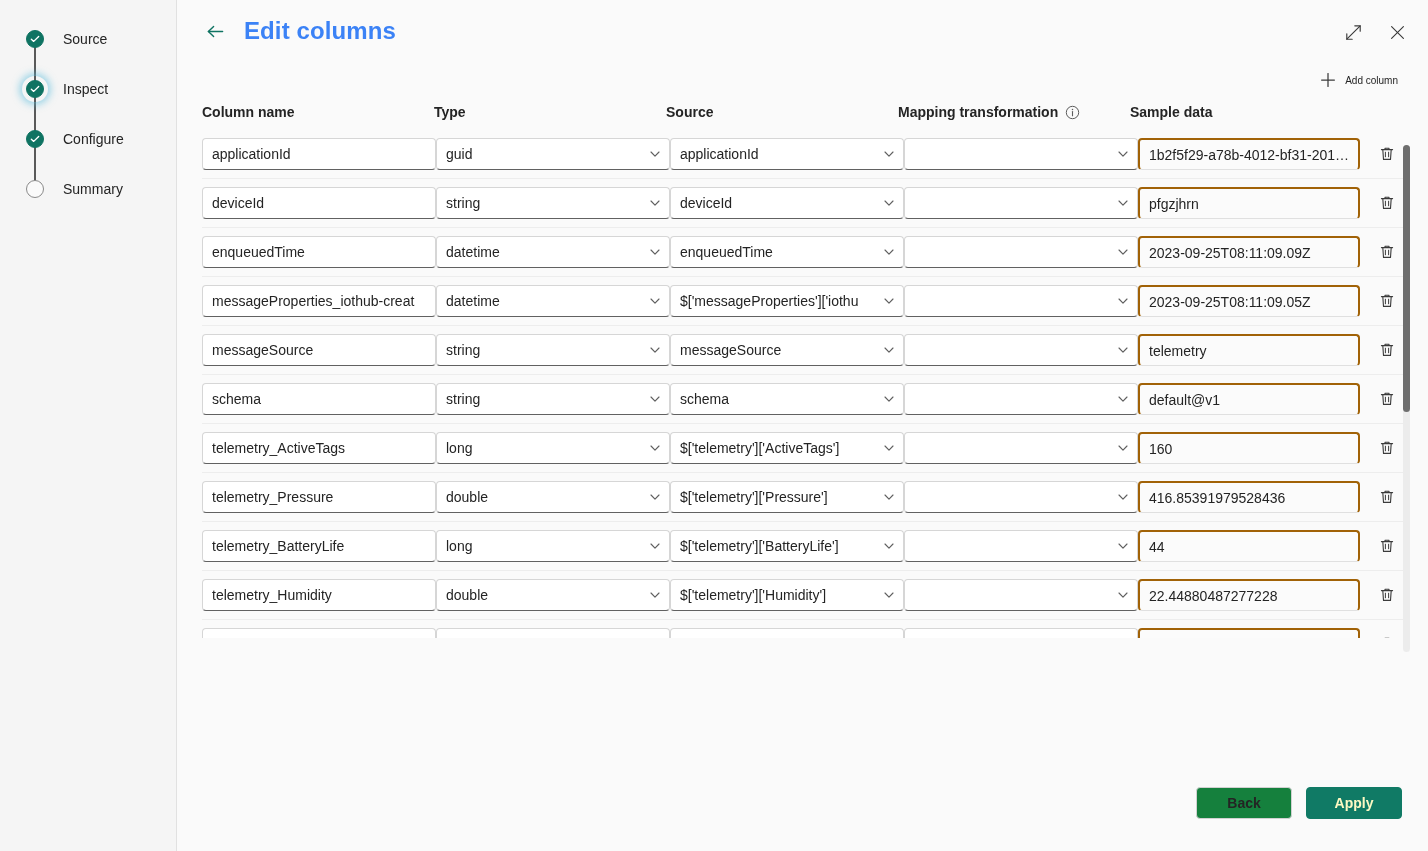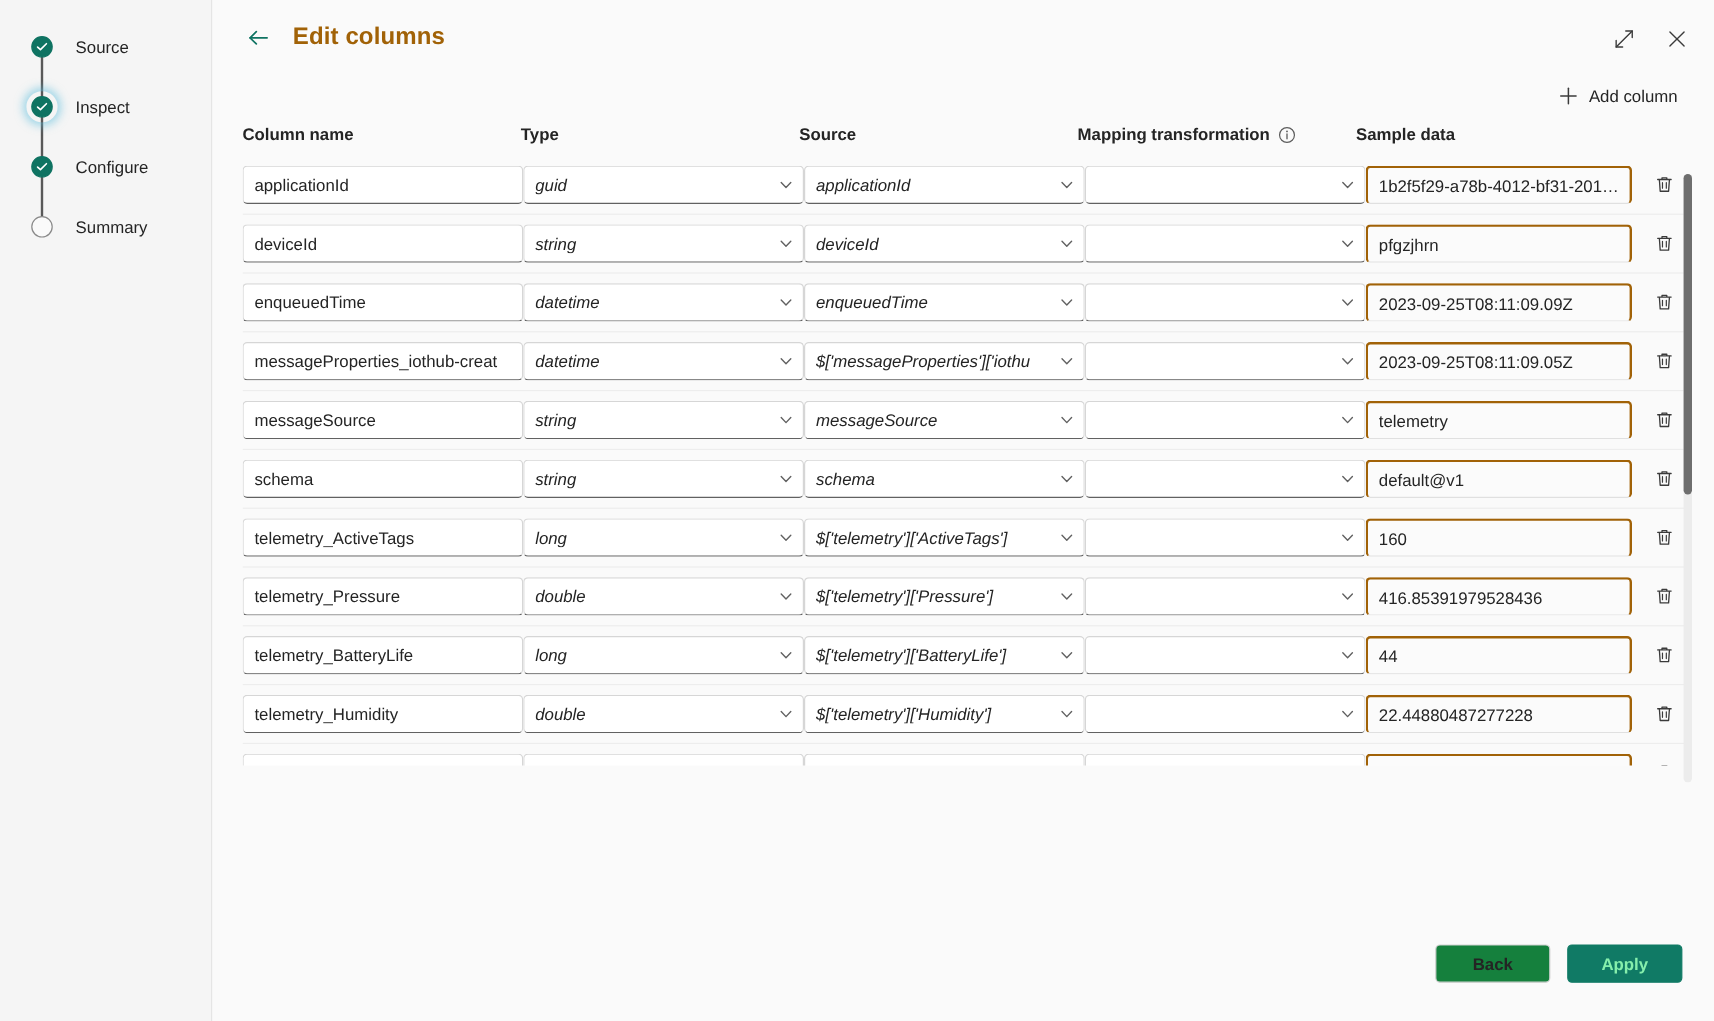--- a/index.html
+++ b/index.html
@@ -98,23 +98,23 @@
     position: relative;
   }
   .back-arrow {
     width: 26px; height: 26px;
     display: flex; align-items: center; justify-content: center;
     color: #0f7362;
     cursor: pointer;
   }
   .panel-title {
     margin-left: 16px;
-    font-size: 20px;
+    font-size: 24px;
     font-weight: bold;
-    color: #a16207;
+    color: #3b82f6;
     letter-spacing: .1px;
   }
   .top-actions {
     position: absolute;
     right: 20px; top: 17px;
     display: flex;
     gap: 14px;
     align-items: center;
   }
   .icon-btn {
@@ -128,21 +128,21 @@
   .addcol-wrap {
     display: flex;
     justify-content: flex-end;
     padding-right: 30px;
     margin-top: 6px;
   }
   .addcol {
     display: flex;
     align-items: center;
     gap: 9px;
-    font-size: 14px;
+    font-size: 10px;
     color: #242424;
     cursor: pointer;
     padding: 4px 4px;
     background: none; border: none;
     font-family: "Liberation Sans", sans-serif;
   }
   .addcol .plus { width: 16px; height: 16px; color: #3b3b3b; display:flex; }
 
   
   .table-wrap {
@@ -201,21 +201,20 @@
     color: #242424;
     width: 234px;
     overflow: hidden;
     white-space: nowrap;
     cursor: text;
   }
   .fld.sel {
     justify-content: space-between;
     padding-right: 7px;
     cursor: pointer;
-    font-style: italic;
   }
   .fld .txt {
     overflow: hidden;
     text-overflow: clip;
     white-space: nowrap;
     flex: 1 1 auto;
   }
   .chev { width: 14px; height: 14px; color: #616161; flex: 0 0 14px; display: flex; }
   .fld.ro {
     border: 2px solid #a16207;
@@ -276,21 +275,21 @@
     padding: 0 14px;
   }
   .btn.secondary {
     background: #15803d;
     border: 1px solid #d1d1d1;
     color: #242424;
   }
   .btn.primary {
     background: #107a65;
     border: 1px solid #107a65;
-    color: #86efac;
+    color: #fef9c3;
   }
 </style>
 </head>
 <body>
 
 <div class="app">
 
   <div class="sidebar">
     <div class="wizard">
       <div class="wz-line"></div>

